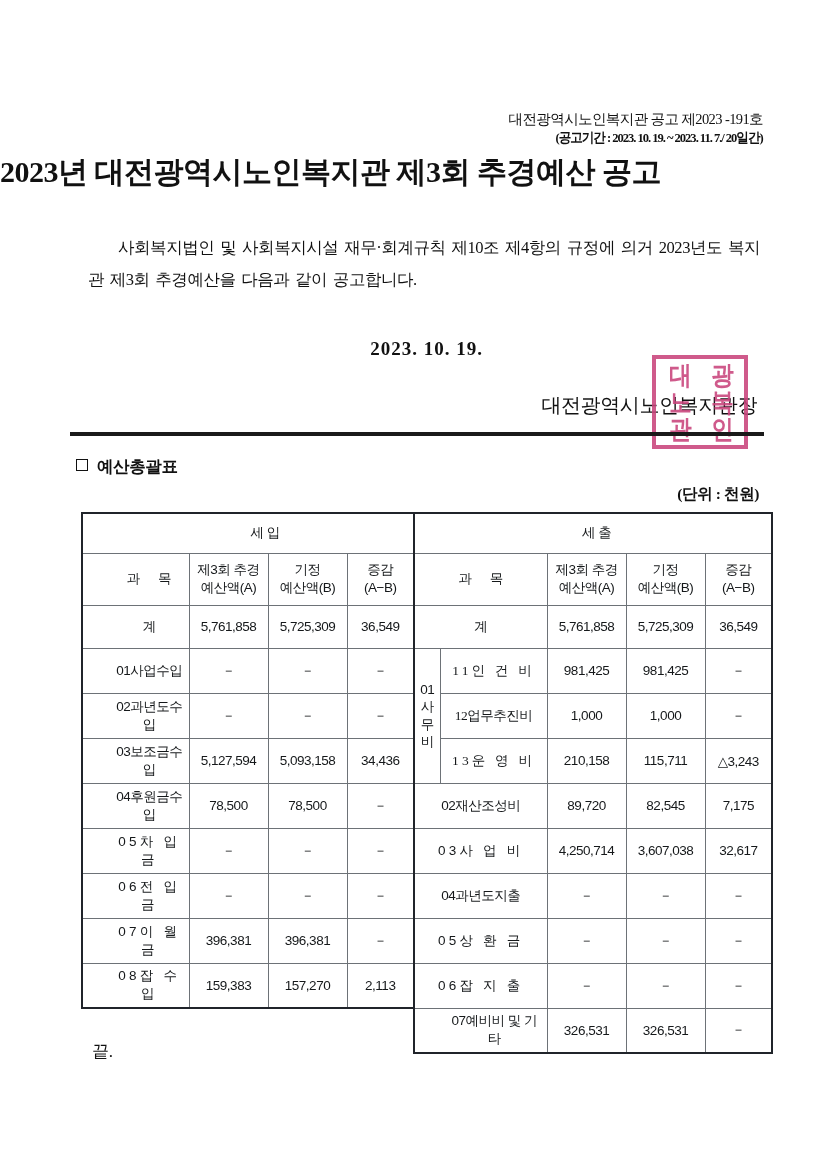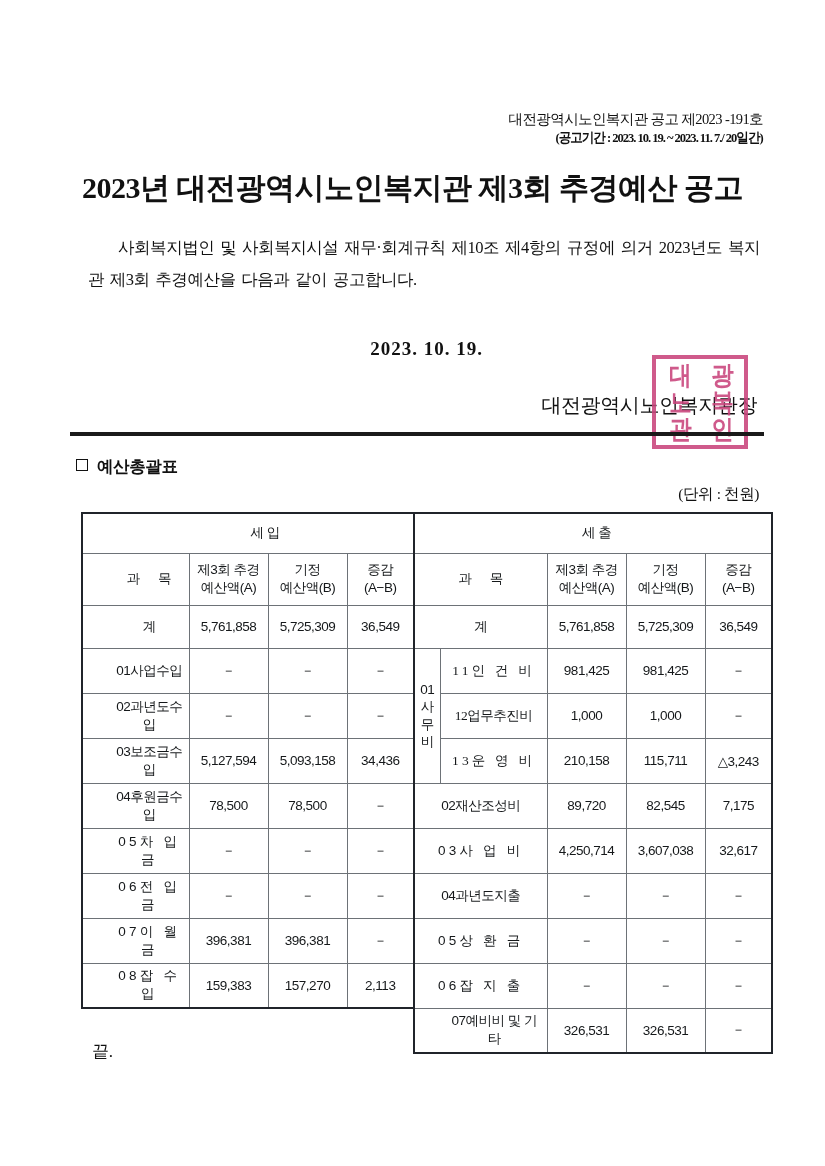--- a/index.html
+++ b/index.html
@@ -44,24 +44,23 @@
     font-weight: bold;
     letter-spacing: -1.1px;
     white-space: nowrap;
     transform: scaleX(0.93);
     transform-origin: right bottom;
   }
 
   
   .doc-title {
     position: absolute;
-    top: 168px;
+    top: 152px;
     left: 0;
     width: 100%;
-    text-align: center;
     font-size: 30px;
     font-weight: bold;
     letter-spacing: -0.5px;
     white-space: nowrap;
   }
 
   
   .body-para {
     position: absolute;
     top: 232px;
@@ -157,21 +156,21 @@
     vertical-align: 1px;
     box-sizing: border-box;
   }
 
   
   .unit-note {
     position: absolute;
     top: 484px;
     right: 66px;
     font-size: 15.5px;
-    font-weight: normal;
+    font-weight: bold;
     letter-spacing: -0.4px;
     white-space: nowrap;
   }
 
   
   .table-wrap {
     position: absolute;
     top: 512px;
     left: 81px;
     width: 664px;

